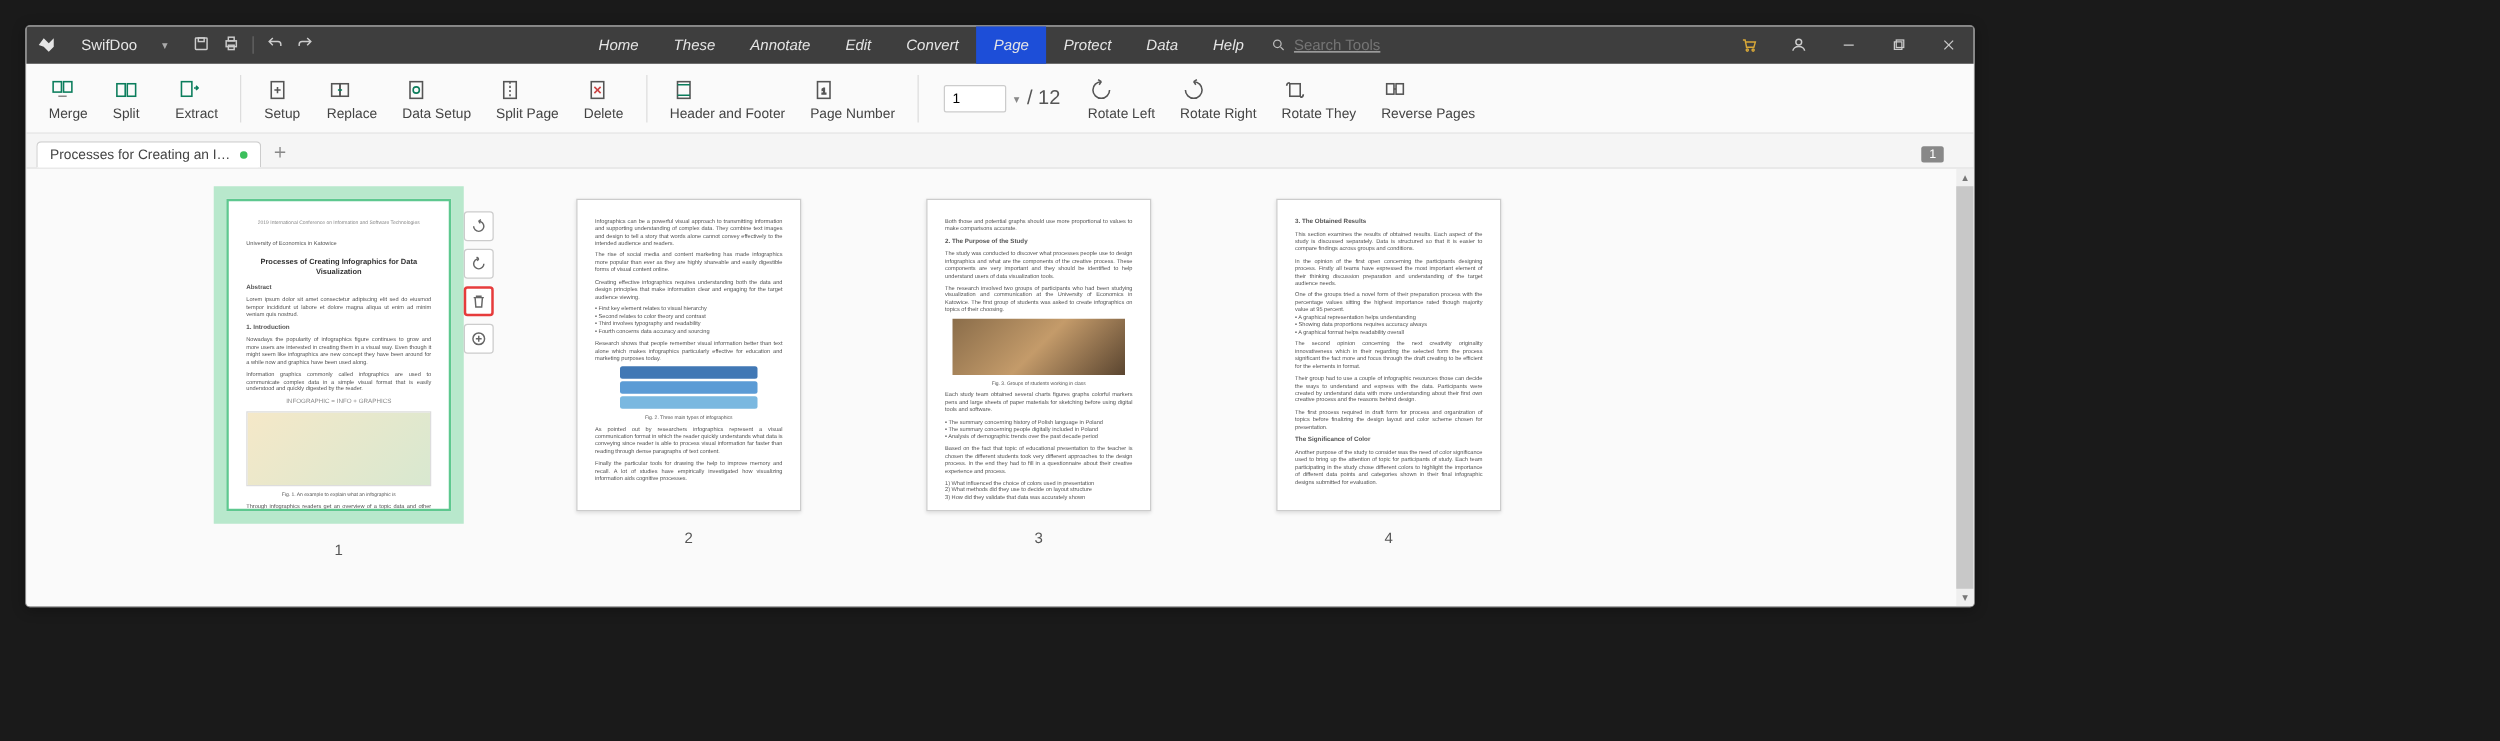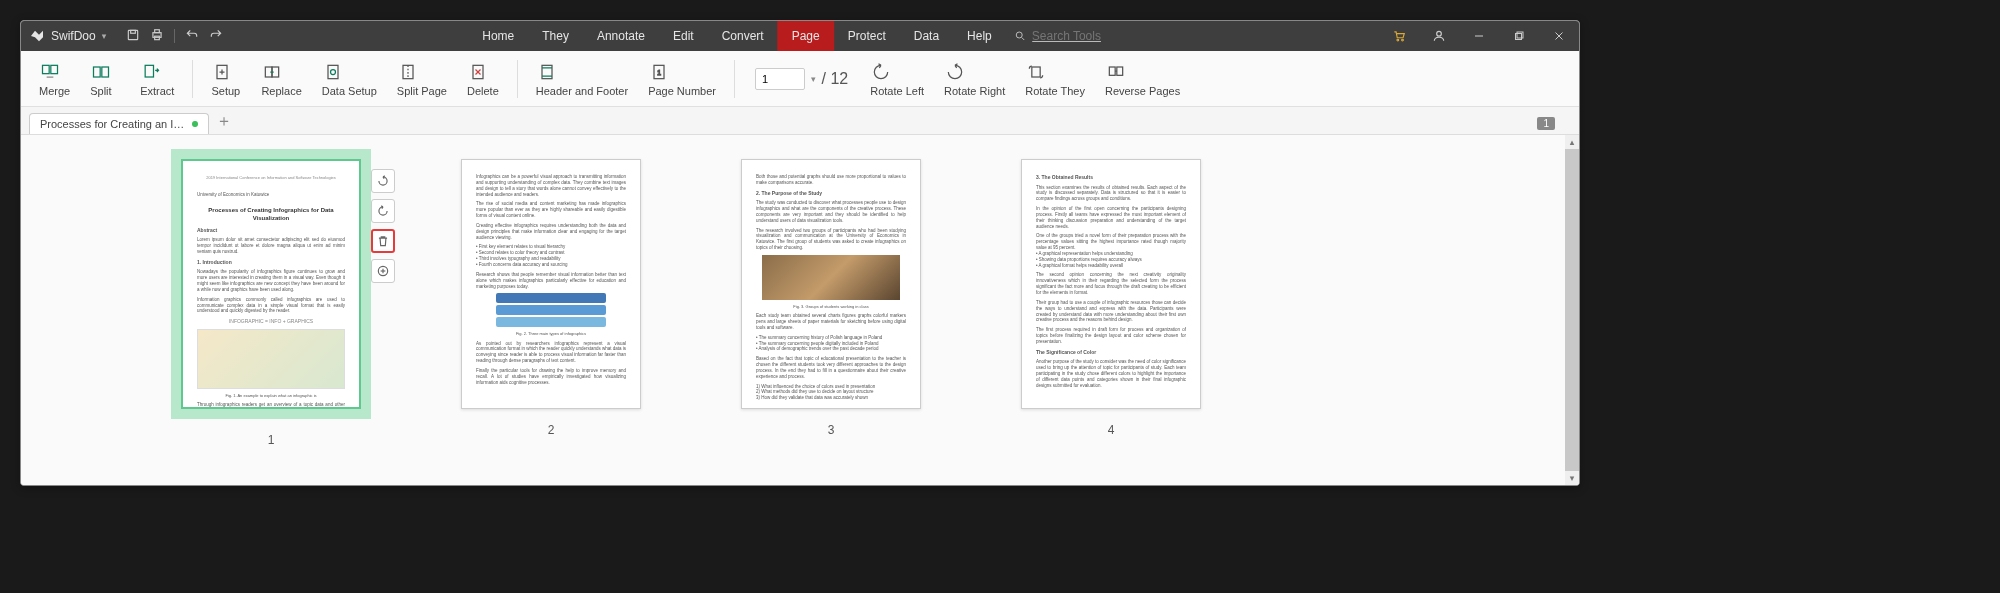--- a/index.html
+++ b/index.html
@@ -1,27 +1,27 @@
 <!DOCTYPE html>
 <html><head>
 <meta charset="utf-8">
 <style>
 * { margin: 0; padding: 0; box-sizing: border-box; font-family: "Segoe UI", Arial, sans-serif; }
 body { background: #1a1a1a; padding: 20px; }
 .app-window { width: 1560px; background: #fff; border: 1px solid #888; border-radius: 4px; overflow: hidden; box-shadow: 0 2px 10px rgba(0,0,0,0.3); }
 
 
 .titlebar { background: #3e3e3e; color: #e5e5e5; height: 30px; display: flex; align-items: center; font-size: 12px; position: relative; }
-.titlebar .logo { display: flex; align-items: center; gap: 6px; padding: 0 8px; }
+.titlebar .logo { display: flex; align-items: center; gap: 20px; padding: 0 8px; }
 .titlebar .logo svg { width: 16px; height: 16px; fill: #e5e5e5; }
 .titlebar .tb-icons { display: flex; gap: 10px; margin-left: 12px; align-items: center; }
 .titlebar .tb-icons span { color: #ccc; cursor: pointer; }
 .titlebar .menu { position: absolute; left: 50%; transform: translateX(-50%); display: flex; height: 100%; }
-.titlebar .menu-item { padding: 0 14px; display: flex; align-items: center; cursor: pointer; color: #e5e5e5; }
-.titlebar .menu-item.active { background: #b91c1c; }
+.titlebar .menu-item { padding: 0 14px; display: flex; align-items: center; cursor: pointer; color: #e5e5e5; font-style: italic; }
+.titlebar .menu-item.active { background: #1d4ed8; }
 .titlebar .search-area { display: flex; align-items: center; gap: 6px; margin-left: 8px; color: #bbb; text-decoration: underline; }
 .titlebar .search-area input { background: transparent; border: none; color: #bbb; font-size: 12px; outline: none; width: 100px; }
 .titlebar .right { margin-left: auto; display: flex; align-items: center; height: 100%; }
 .titlebar .right .rbtn { width: 40px; height: 100%; display: flex; align-items: center; justify-content: center; color: #ccc; cursor: pointer; }
 
 
 .ribbon { background: #fafafa; border-bottom: 1px solid #e0e0e0; padding: 6px 10px; display: flex; align-items: center; gap: 4px; height: 56px; }
 .tool-btn { display: flex; flex-direction: column; justify-content: center; padding: 2px 8px; cursor: pointer; border-radius: 3px; min-width: 46px; }
 .tool-btn .icon { width: 22px; height: 22px; display: flex; align-items: center; justify-content: center; margin-bottom: 2px; }
 .tool-btn .label { font-size: 11px; color: #444; white-space: nowrap; }
@@ -95,21 +95,21 @@
       <span><svg width="14" height="14" viewBox="0 0 24 24" fill="none" stroke="#ccc" stroke-width="2">
             <path d="M9 14 L4 9 L9 4 M4 9 H16 a4 4 0 0 1 4 4 v2"></path>
           </svg></span>
       <span><svg width="14" height="14" viewBox="0 0 24 24" fill="none" stroke="#ccc" stroke-width="2">
             <path d="M15 14 L20 9 L15 4 M20 9 H8 a4 4 0 0 0 -4 4 v2"></path>
           </svg></span>
     </div>
 
     <div class="menu">
       <div class="menu-item">Home</div>
-      <div class="menu-item">They</div>
+      <div class="menu-item">These</div>
       <div class="menu-item">Annotate</div>
       <div class="menu-item">Edit</div>
       <div class="menu-item">Convert</div>
       <div class="menu-item active">Page</div>
       <div class="menu-item">Protect</div>
       <div class="menu-item">Data</div>
       <div class="menu-item">Help</div>
       <div class="search-area">
         <svg width="12" height="12" viewBox="0 0 24 24" fill="none" stroke="#bbb" stroke-width="2">
             <circle cx="10" cy="10" r="6"></circle>

